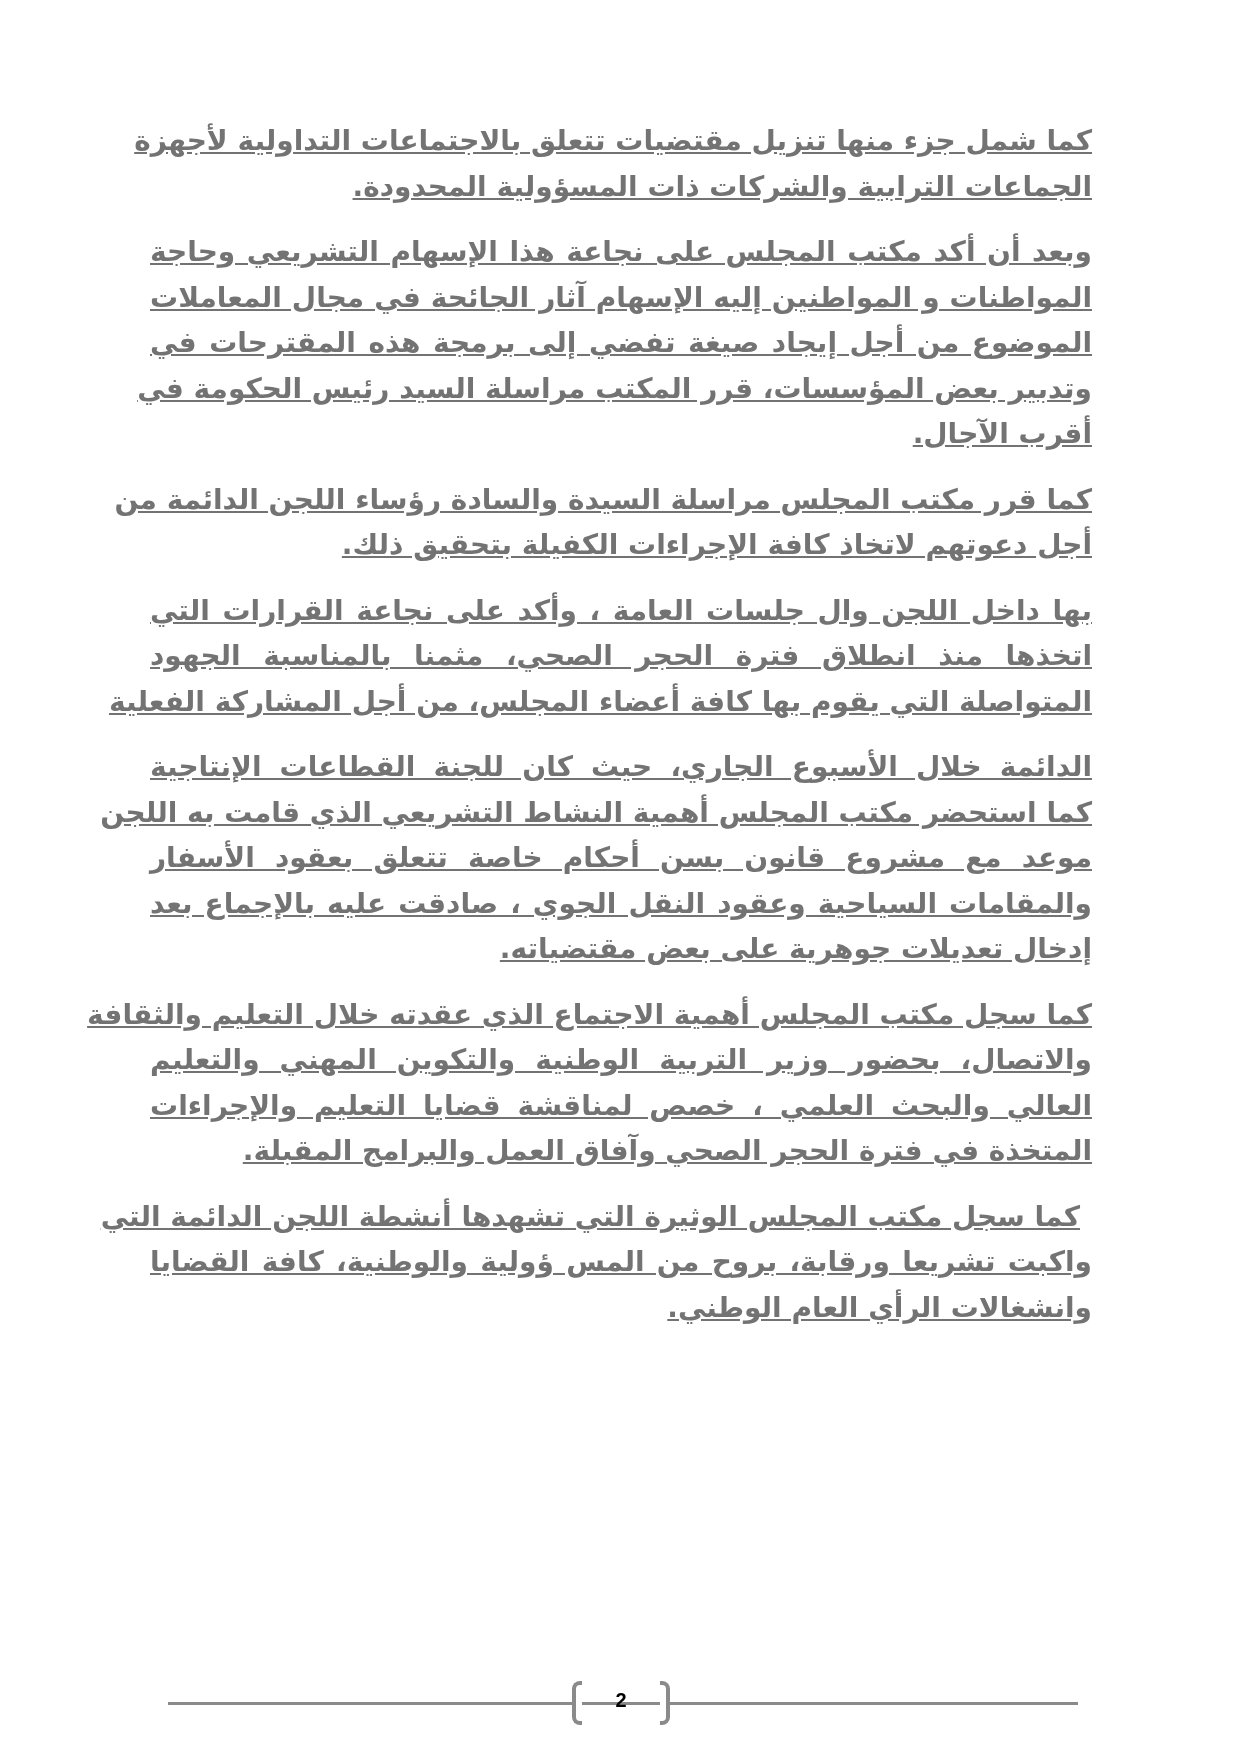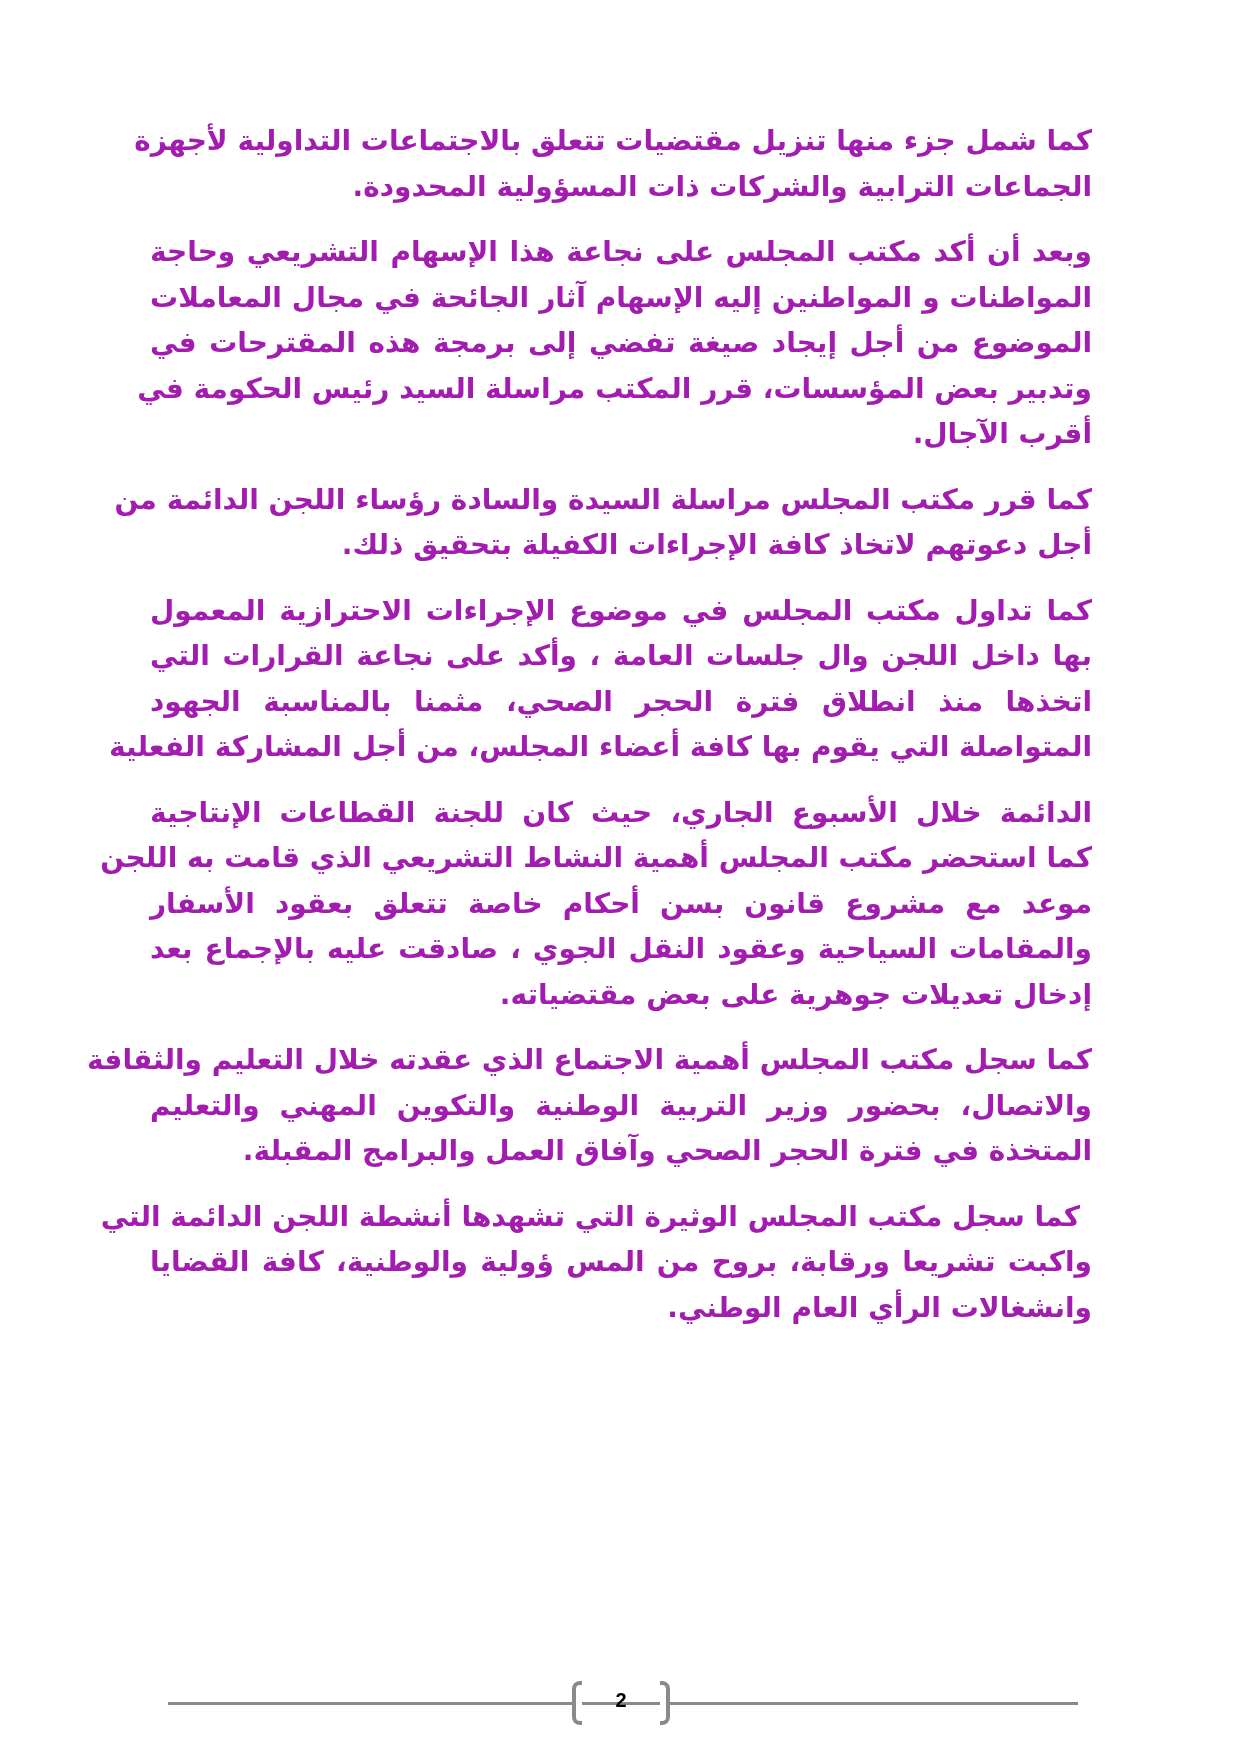--- a/index.html
+++ b/index.html
@@ -2,21 +2,21 @@
 <html><head>
 <meta charset="utf-8">
 <style>
   html, body { margin: 0; padding: 0; background: #ffffff; }
   body { width: 1240px; height: 1754px; position: relative; overflow: hidden; }
   .page { position: absolute; left: 0; top: 0; width: 1240px; height: 1754px; background: #fff; }
   .body-text {
     position: absolute; left: 150px; width: 942px; top: 118px;
     direction: rtl; unicode-bidi: embed;
     font-family: "DejaVu Sans", sans-serif; font-weight: bold;
-    font-size: 28px; color: #a21caf; line-height: 45.5px;
+    font-size: 28px; color: #737373; line-height: 45.5px; text-decoration: underline;
   }
   .para { margin: 0 0 20px 0; }
   .line {
     display: block; text-align: justify; text-align-last: justify;
     white-space: nowrap; height: 45.5px; overflow: visible;
   }
   .line.last { text-align-last: right; }
   .para.indent .line:first-child { padding-right: 12px; }
   .para.p7 { margin-top: 2px; }
   .footer-line {
@@ -56,37 +56,37 @@
       <span class="line">وتدبير بعض المؤسسات، قرر المكتب مراسلة السيد رئيس الحكومة  في</span>
       <span class="line last">أقرب الآجال.</span>
     </div>
 
     <div class="para">
       <span class="line">كما قرر مكتب المجلس مراسلة السيدة والسادة رؤساء اللجن الدائمة من</span>
       <span class="line last">أجل دعوتهم لاتخاذ كافة الإجراءات الكفيلة بتحقيق ذلك.</span>
     </div>
 
     <div class="para">
-      <span class="line">كما تداول مكتب المجلس في موضوع   الإجراءات الاحترازية المعمول</span>
       <span class="line">بها داخل اللجن وال جلسات العامة ، وأكد على نجاعة القرارات التي</span>
       <span class="line">اتخذها  منذ انطلاق فترة الحجر الصحي،          مثمنا بالمناسبة الجهود</span>
       <span class="line">المتواصلة التي يقوم بها كافة أعضاء المجلس، من أجل المشاركة الفعلية</span>
     </div>
 
     <div class="para">
       <span class="line">الدائمة خلال الأسبوع    الجاري، حيث  كان للجنة القطاعات الإنتاجية</span>
       <span class="line">كما استحضر مكتب المجلس أهمية النشاط التشريعي الذي قامت به اللجن</span>
       <span class="line">موعد مع   مشروع قانون بسن أحكام خاصة تتعلق بعقود الأسفار</span>
       <span class="line">والمقامات السياحية وعقود النقل الجوي   ،  صادقت عليه  بالإجماع بعد</span>
       <span class="line last">إدخال تعديلات جوهرية على بعض مقتضياته.</span>
     </div>
 
     <div class="para">
       <span class="line">كما سجل مكتب المجلس أهمية الاجتماع الذي عقدته خلال التعليم والثقافة</span>
       <span class="line">والاتصال،  بحضور وزير التربية الوطنية     والتكوين المهني والتعليم</span>
+      <span class="line">العالي  والبحث العلمي ،  خصص لمناقشة قضايا التعليم والإجراءات</span>
       <span class="line last">المتخذة في فترة الحجر الصحي وآفاق العمل والبرامج المقبلة.</span>
     </div>
 
     <div class="para indent p7">
       <span class="line">كما سجل مكتب المجلس الوثيرة التي تشهدها أنشطة اللجن الدائمة التي</span>
       <span class="line">واكبت تشريعا ورقابة، بروح من المس   ؤولية والوطنية، كافة القضايا</span>
       <span class="line last">وانشغالات الرأي العام الوطني.</span>
     </div>
 
   </div>

